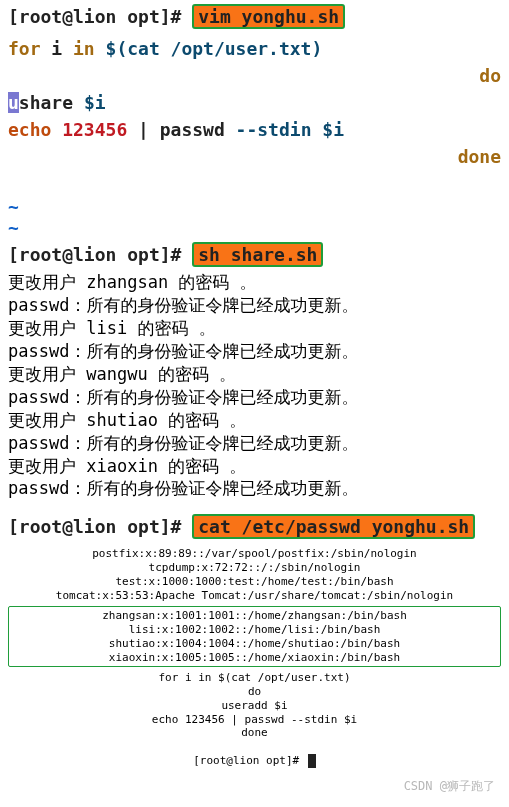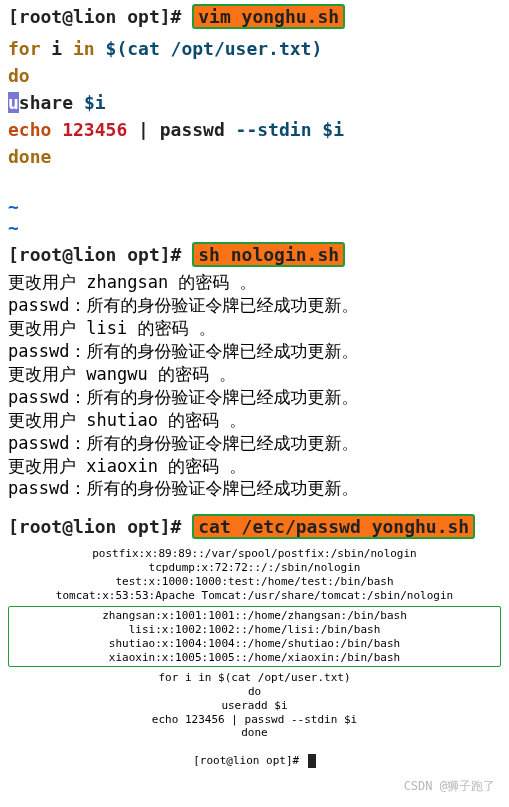--- a/index.html
+++ b/index.html
@@ -24,21 +24,21 @@
       display: inline-block;
       background: #f97316;
     }
     .script-block {
       font-size: 18px;
       font-weight: bold;
       background: #fff;
       padding: 2px 8px 8px 8px;
       line-height: 1.5;
     }
-    .kw-brown { color: #a26a12; }
+    .kw-brown { color: #a26a12; text-align: right; }
     .kw-teal  { color: #0c4a6e; }
     .kw-red   { color: #c01a22; }
     .kw-orange{ color: #bf4b0d; }
     .txt      { color: #222; }
     .hl-u     { background: #7a78d1; color: #fff; }
     .tilde    { color: #1060c8; font-weight: bold; font-size: 18px; padding: 0 8px; }
     .output-block {
       font-size: 17px;
       padding: 0 8px;
       line-height: 1.35;
@@ -81,21 +81,21 @@
   <div class="line"><span class="hl-u">u</span><span class="txt">share </span><span class="kw-teal">$i</span></div>
   <div class="line"><span class="kw-orange">echo</span><span class="kw-red"> 123456 </span><span class="txt">| passwd </span><span class="kw-teal">--stdin </span><span class="kw-teal">$i</span></div>
   <div class="line kw-brown">done</div>
 </div>
 <div style="height:18px"></div>
 <div class="tilde">~</div>
 <div class="tilde">~</div>
 
 <div class="panel prompt-line">
   <span>[root@lion opt]#</span>
-  <span class="boxed">sh nologin.sh</span>
+  <span class="boxed">sh share.sh</span>
 </div>
 <div class="output-block">
   <div>更改用户 zhangsan 的密码 。</div>
   <div>passwd：所有的身份验证令牌已经成功更新。</div>
   <div>更改用户 lisi 的密码 。</div>
   <div>passwd：所有的身份验证令牌已经成功更新。</div>
   <div>更改用户 wangwu 的密码 。</div>
   <div>passwd：所有的身份验证令牌已经成功更新。</div>
   <div>更改用户 shutiao 的密码 。</div>
   <div>passwd：所有的身份验证令牌已经成功更新。</div>

